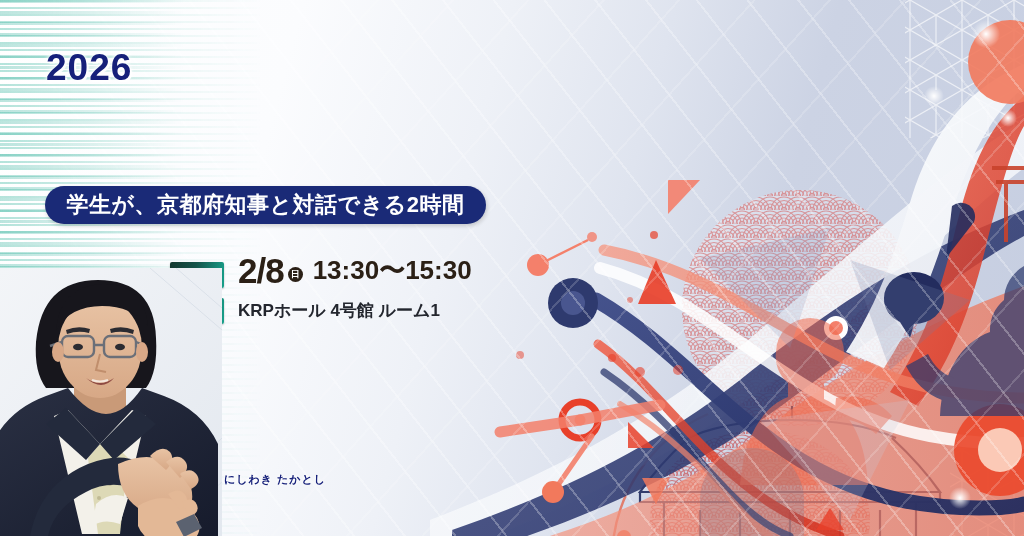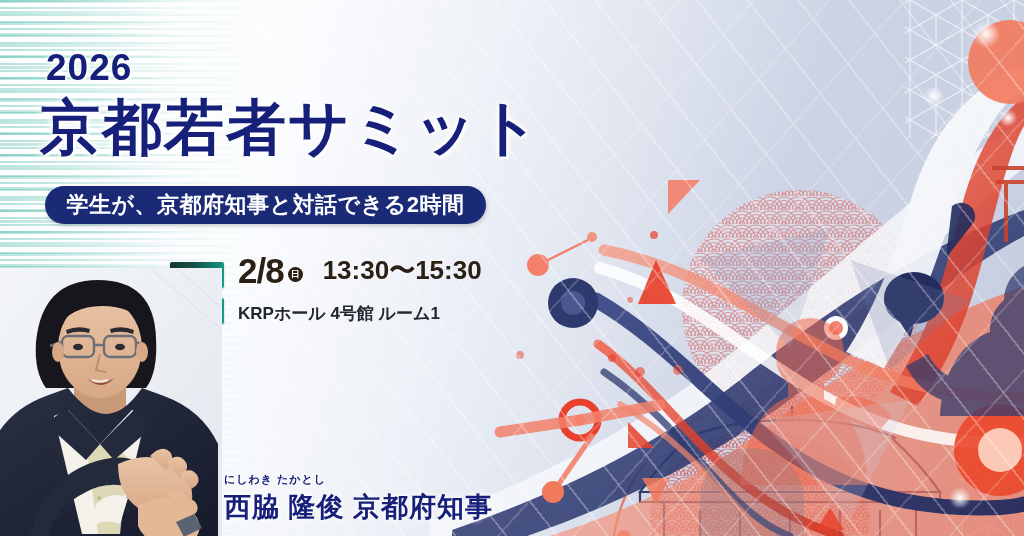--- a/index.html
+++ b/index.html
@@ -56,39 +56,39 @@
   .subtitle{
     position:absolute;left:45px;top:186px;width:441px;height:38px;
     background:#1a2a77;color:#fff;font-size:22px;font-weight:bold;
     display:flex;align-items:center;justify-content:center;letter-spacing:.5px;
     box-shadow:1px 2px 4px rgba(0,0,0,.18);
     border-radius:19px;
   }
 
   
   .info{position:absolute;left:170px;top:262px;}
-  .row{display:flex;align-items:flex-end;margin-bottom:10px;}
+  .row{display:flex;align-items:center;margin-bottom:10px;}
   .row.r2{margin-bottom:8px;margin-top:10px;}
   .badge{
     width:54px;height:26px;flex:0 0 54px;border-radius:2px;
     background:linear-gradient(100deg,#14382f 0%,#15544a 45%,#17a18b 100%);
     color:#fff;font-size:13px;font-weight:bold;letter-spacing:1px;
     display:flex;align-items:center;justify-content:center;
     box-shadow:0 1px 2px rgba(0,0,0,.25);
   }
   .rowbody{margin-left:14px;}
 
   .dateline{display:flex;align-items:center;margin-top:-9px;}
   .bigdate{font-size:35px;font-weight:bold;color:#2b2016;line-height:1;letter-spacing:-1px;}
   .daychip{
     width:15px;height:15px;border-radius:50%;background:#2b2016;color:#fff;
     font-size:9px;font-weight:bold;display:flex;align-items:center;justify-content:center;
     margin:8px 0 0 4px;
   }
-  .timetext{font-size:26px;font-weight:bold;color:#2b2016;margin-left:20px;letter-spacing:0px;}
+  .timetext{font-size:26px;font-weight:bold;color:#2b2016;margin-left:10px;letter-spacing:0px;}
 
   .venue{font-size:17px;font-weight:bold;color:#23262e;line-height:1.1;margin-top:1px;}
   .address{font-size:11px;font-weight:bold;color:#23262e;margin-top:3px;letter-spacing:-.2px;}
   .org{font-size:23px;font-weight:bold;color:#23262e;margin-top:-3px;letter-spacing:.5px;}
 
   
   .portrait{position:absolute;left:0;bottom:0;width:222px;height:268px;overflow:hidden;}
   .portrait svg{display:block;}
 
   
@@ -306,21 +306,20 @@
         </g>
       </g>
     </svg>
   </div>
 
   <div class="watermark"></div>
   <div class="stripes"></div>
   <div class="stripes2"></div>
 
   <div class="year">2026</div>
-  <div class="title">京都若者サミット</div>
   <div class="subtitle">学生が、京都府知事と対話できる2時間</div>
 
   <div class="info">
 
     <div class="row">
       <div class="badge">日 程</div>
       <div class="rowbody">
         <div class="dateline">
           <span class="bigdate">2/8</span>
           <span class="daychip">日</span>
@@ -421,15 +420,14 @@
         </g>
 
         <path d="M96 236 q16 -14 32 -6 l-8 26 q-16 -6 -28 2 Z" fill="#f3f1ea"></path>
 
         <path d="M176 254 l18 -8 l8 14 l-18 9 Z" fill="#5b6270"></path>
       </g>
     </svg>
   </div>
 
   <div class="furigana">にしわき たかとし</div>
-  <div class="name">西脇 隆俊 京都府知事</div>
 
 </div>
 
 </body></html>

